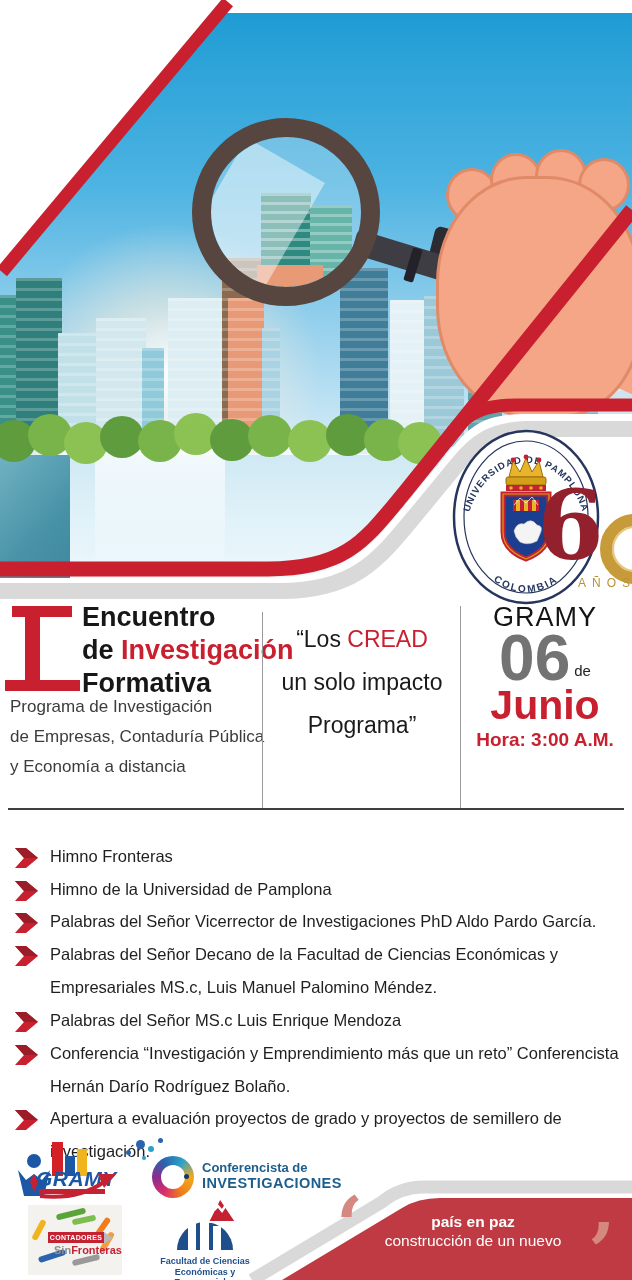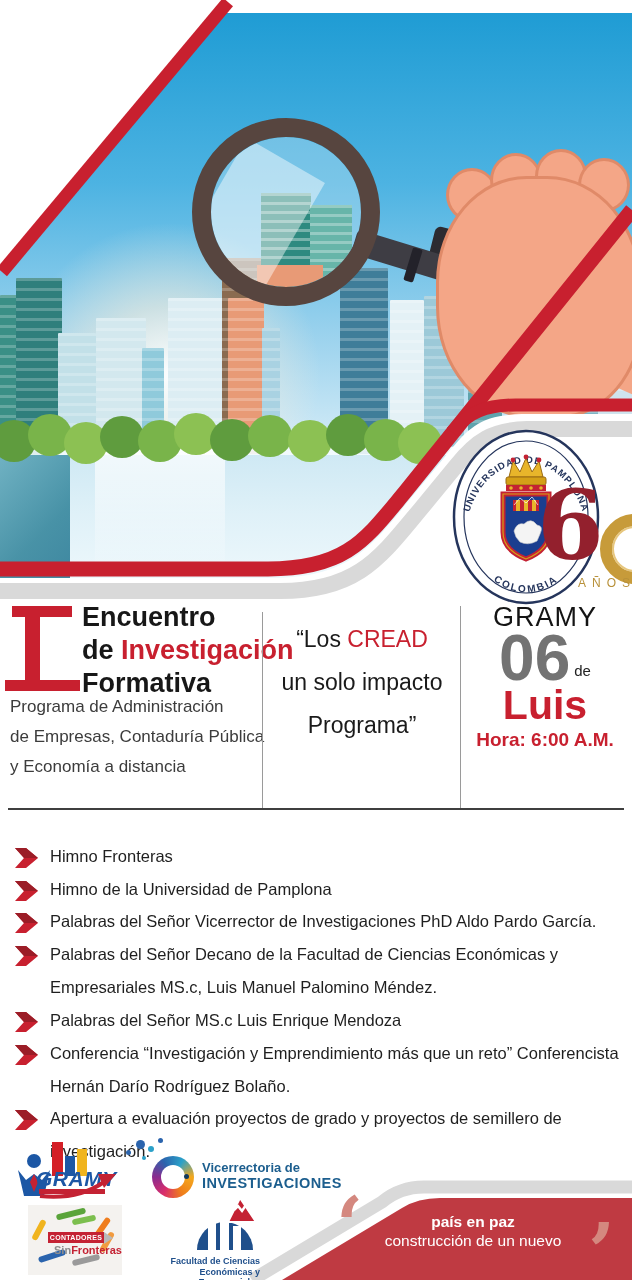--- a/index.html
+++ b/index.html
@@ -90,21 +90,21 @@
   .vic-t1{position:absolute;left:84px;top:22px;font-size:13px;font-weight:600;color:#1c5e8e;}
   .vic-t2{position:absolute;left:84px;top:37px;font-size:14.5px;font-weight:700;color:#1c5e8e;letter-spacing:.4px;}
   .cont{position:absolute;left:28px;top:1205px;width:94px;height:70px;background:#f4f2ef;z-index:2;}
   .stroke{position:absolute;height:6px;border-radius:3px;}
   .cont-box{position:absolute;left:20px;top:27px;width:56px;height:11px;background:#c42233;color:#fff;
        font-size:7px;font-weight:700;text-align:center;line-height:11px;letter-spacing:.3px;}
   .cont-sub{position:absolute;left:26px;top:39px;font-size:11px;color:#8d8d8d;font-weight:bold;}
   .cont-sub b{color:#c42233;}
   .cont-arrow{position:absolute;left:76px;top:27px;width:0;height:0;border-top:6px solid transparent;
        border-bottom:6px solid transparent;border-left:9px solid #b9b9b9;}
-  .fac{position:absolute;left:150px;top:1196px;width:110px;height:82px;z-index:2;text-align:right;}
+  .fac{position:absolute;left:150px;top:1196px;width:110px;height:82px;z-index:2;text-align:center;}
   .fac-t1{font-size:9px;font-weight:700;color:#1f4f8b;line-height:10.5px;}
 </style>
 </head>
 <body>
 
 <div class="flyer">
 
   <div class="hero">
     <div class="sky"></div>
     <div class="sunglare"></div>
@@ -211,39 +211,39 @@
   </div>
   <div class="anos">AÑOS</div>
 
   <div class="num-bar" style="left:12px;top:606px;width:60px;height:11px;"></div>
   <div class="num-bar" style="left:25px;top:613px;width:15px;height:72px;"></div>
   <div class="num-bar" style="left:5px;top:680px;width:75px;height:11px;"></div>
 
   <div class="t-big" style="top:602px;">Encuentro</div>
   <div class="t-big" style="top:668px;">Formativa</div>
   <div class="t-big" style="top:635px;"><span>de </span><span class="t-red">Investigación</span></div>
-  <div class="prog" style="top:697px;">Programa  de Administración</div>
+  <div class="prog" style="top:697px;">Programa  de Investigación</div>
   <div class="prog" style="top:727px;">de Empresas, Contaduría Pública</div>
   <div class="prog" style="top:757px;">y Economía a distancia</div>
 
   <div class="vline" style="left:262px;top:612px;height:196px;"></div>
   <div class="vline" style="left:460px;top:605px;height:203px;"></div>
 
   <div class="quote" style="top:626px;"><span>“Los </span><span class="t-red">CREAD</span></div>
   <div class="quote" style="top:669px;">un solo impacto</div>
   <div class="quote" style="top:712px;">Programa”</div>
 
   <div class="datecol" style="top:602px;">
     <div class="d-sabado">GRAMY</div>
     <div class="d-daywrap">
       <span class="d-day">06</span>
       <span class="d-de">de</span>
     </div>
-    <div class="d-month">Luis</div>
-    <div class="d-time">Hora: 6:00 A.M.</div>
+    <div class="d-month">Junio</div>
+    <div class="d-time">Hora: 3:00 A.M.</div>
   </div>
 
   <div class="hrline"></div>
 
   <div id="agenda">
       <svg class="ag-bullet" viewBox="0 0 26 22" style="top: 847px;">
         <path d="M3,1 L14,1 L26,11 L14,21 L3,21 L12,11 Z" fill="#c8202f"></path>
         <path d="M3,1 L14,1 L26,11 L12,11 Z" fill="#9b1d27"></path>
       </svg>
       <div class="ag-item" style="top: 840px;">Himno Fronteras</div>
@@ -310,21 +310,21 @@
 
   <div class="vic">
     <div class="vic-ring"></div>
     <div class="vic-hole"></div>
     <div class="vic-dot" style="left:66px;top:36px;width:5px;height:5px;background:#123a5e;"></div>
     <div class="vic-dot" style="left:18px;top:2px;width:9px;height:9px;background:#2b64ad;"></div>
     <div class="vic-dot" style="left:30px;top:8px;width:6px;height:6px;background:#2ba1c9;"></div>
     <div class="vic-dot" style="left:8px;top:12px;width:5px;height:5px;background:#2b64ad;"></div>
     <div class="vic-dot" style="left:24px;top:18px;width:4px;height:4px;background:#2ba1c9;"></div>
     <div class="vic-dot" style="left:40px;top:0px;width:5px;height:5px;background:#2b64ad;"></div>
-    <div class="vic-t1">Vicerrectoria de</div>
+    <div class="vic-t1">Conferencista de</div>
     <div class="vic-t2">INVESTIGACIONES</div>
   </div>
 
   <div class="cont">
     <div class="stroke" style="left:28px;top:6px;width:30px;background:#5aa43a;transform:rotate(-14deg);"></div>
     <div class="stroke" style="left:44px;top:12px;width:24px;background:#7cbf4e;transform:rotate(-12deg);"></div>
     <div class="stroke" style="left:62px;top:20px;width:24px;background:#ef7d1d;transform:rotate(-55deg);"></div>
     <div class="stroke" style="left:68px;top:34px;width:22px;background:#f29b3f;transform:rotate(-60deg);"></div>
     <div class="stroke" style="left:44px;top:52px;width:28px;background:#9a9a9a;transform:rotate(-14deg);"></div>
     <div class="stroke" style="left:10px;top:48px;width:28px;background:#2b64ad;transform:rotate(-18deg);"></div>

